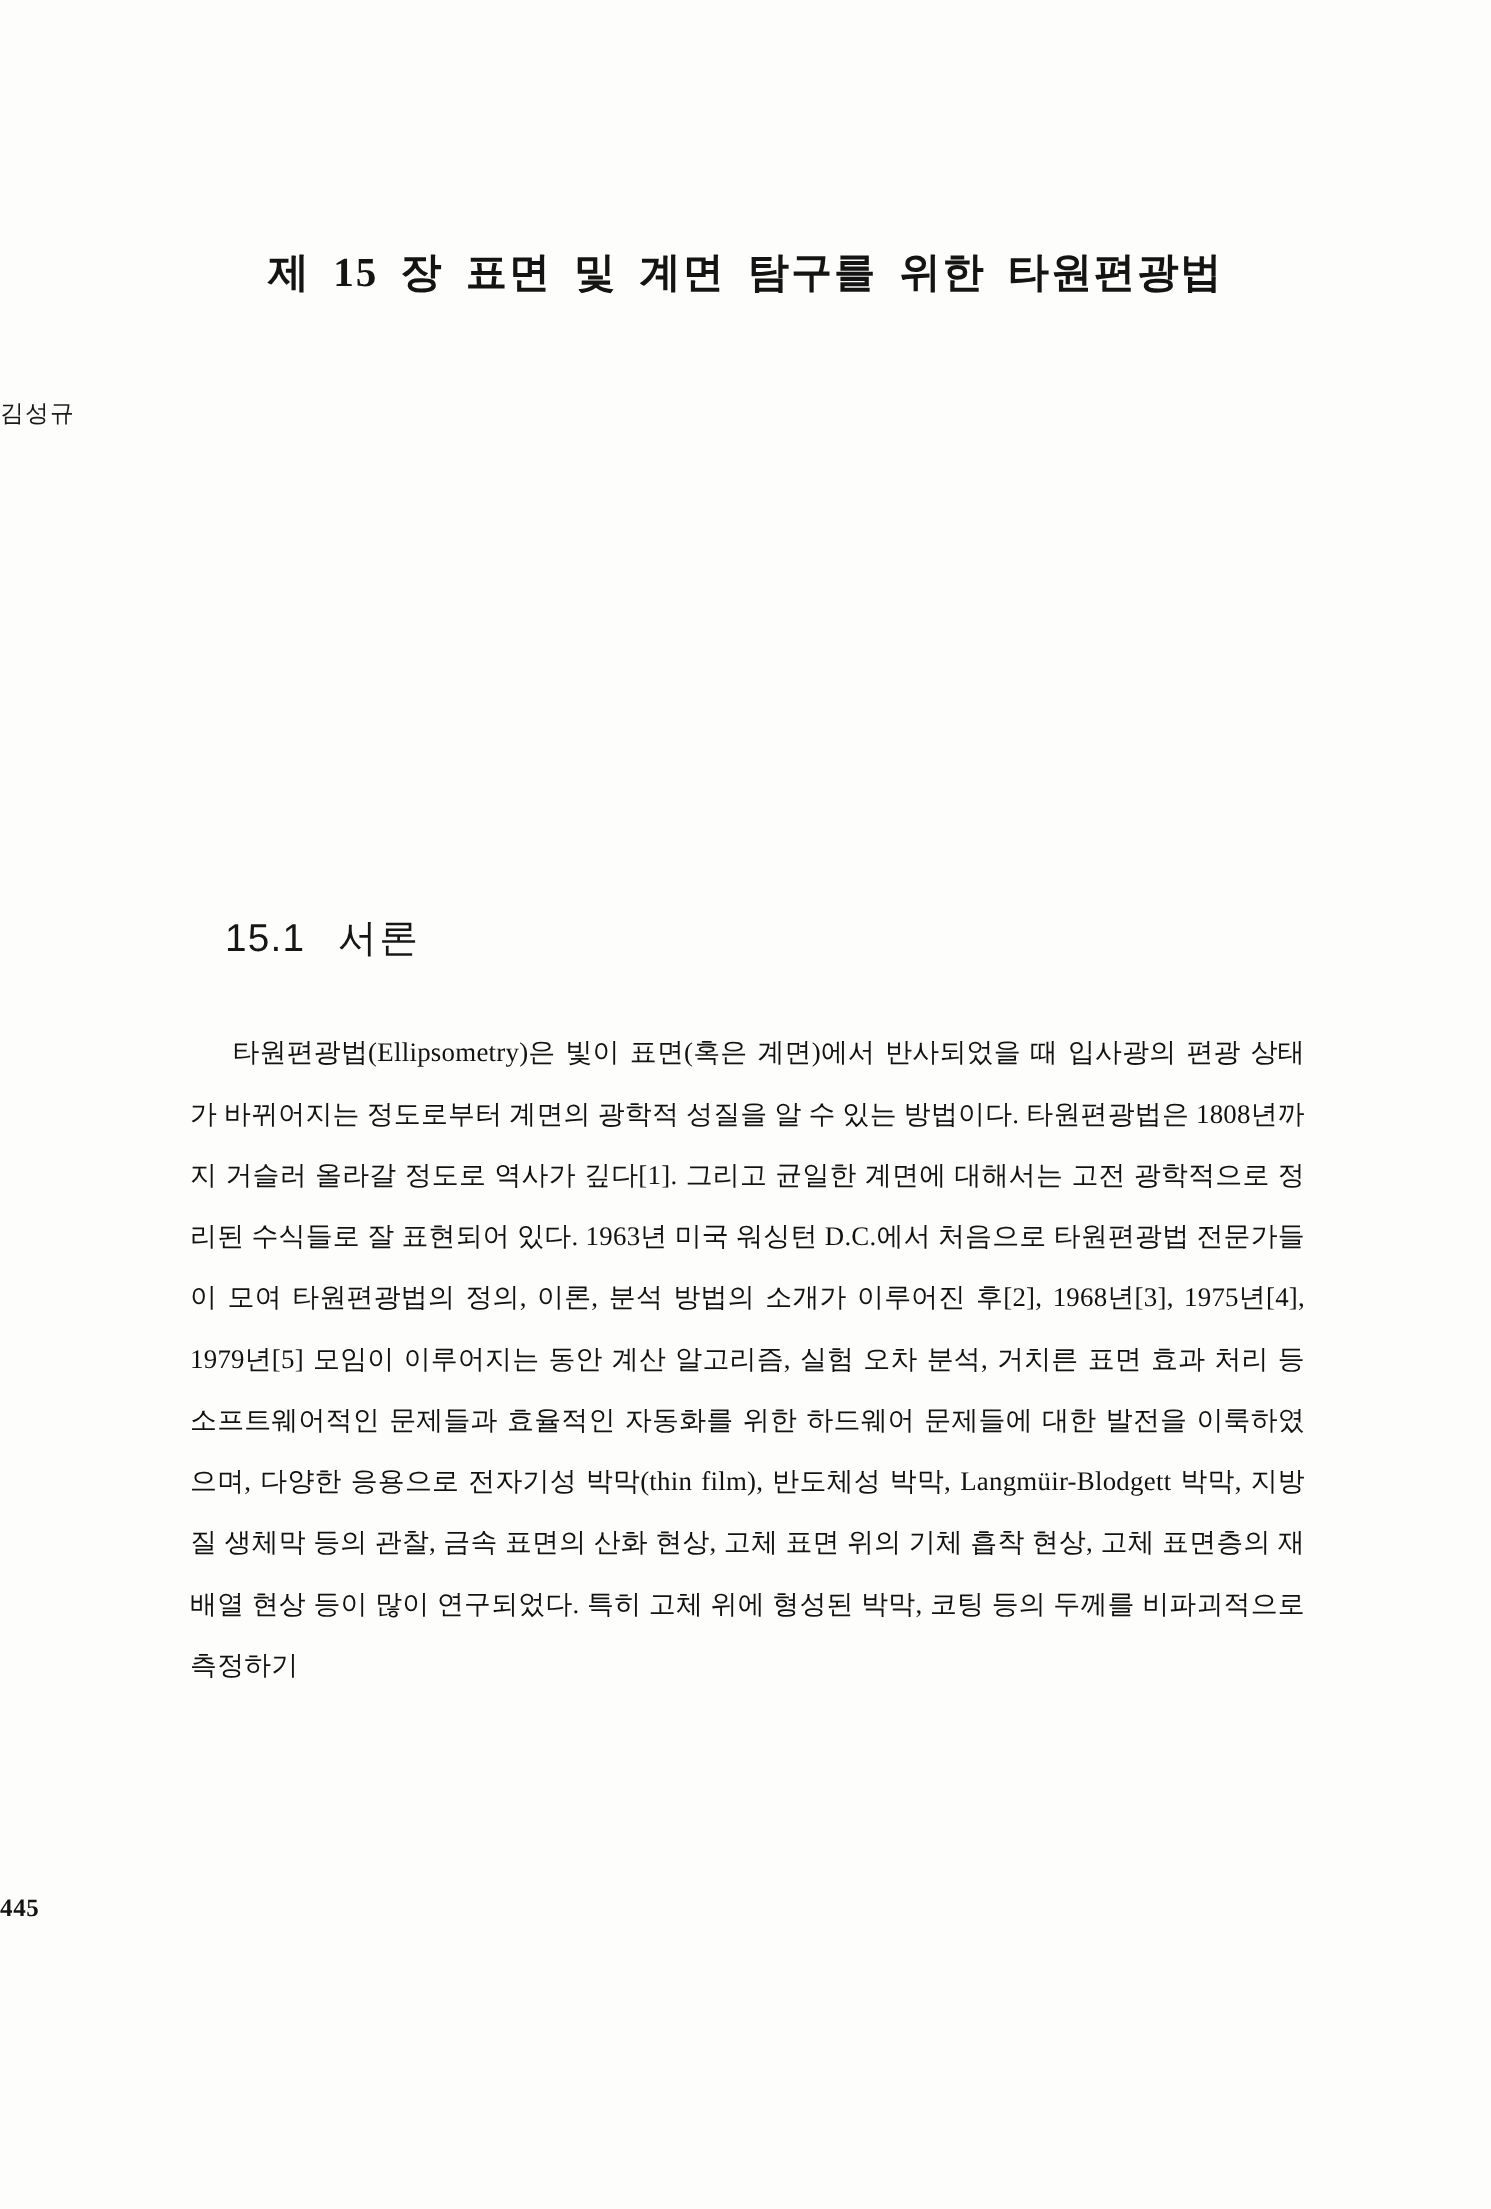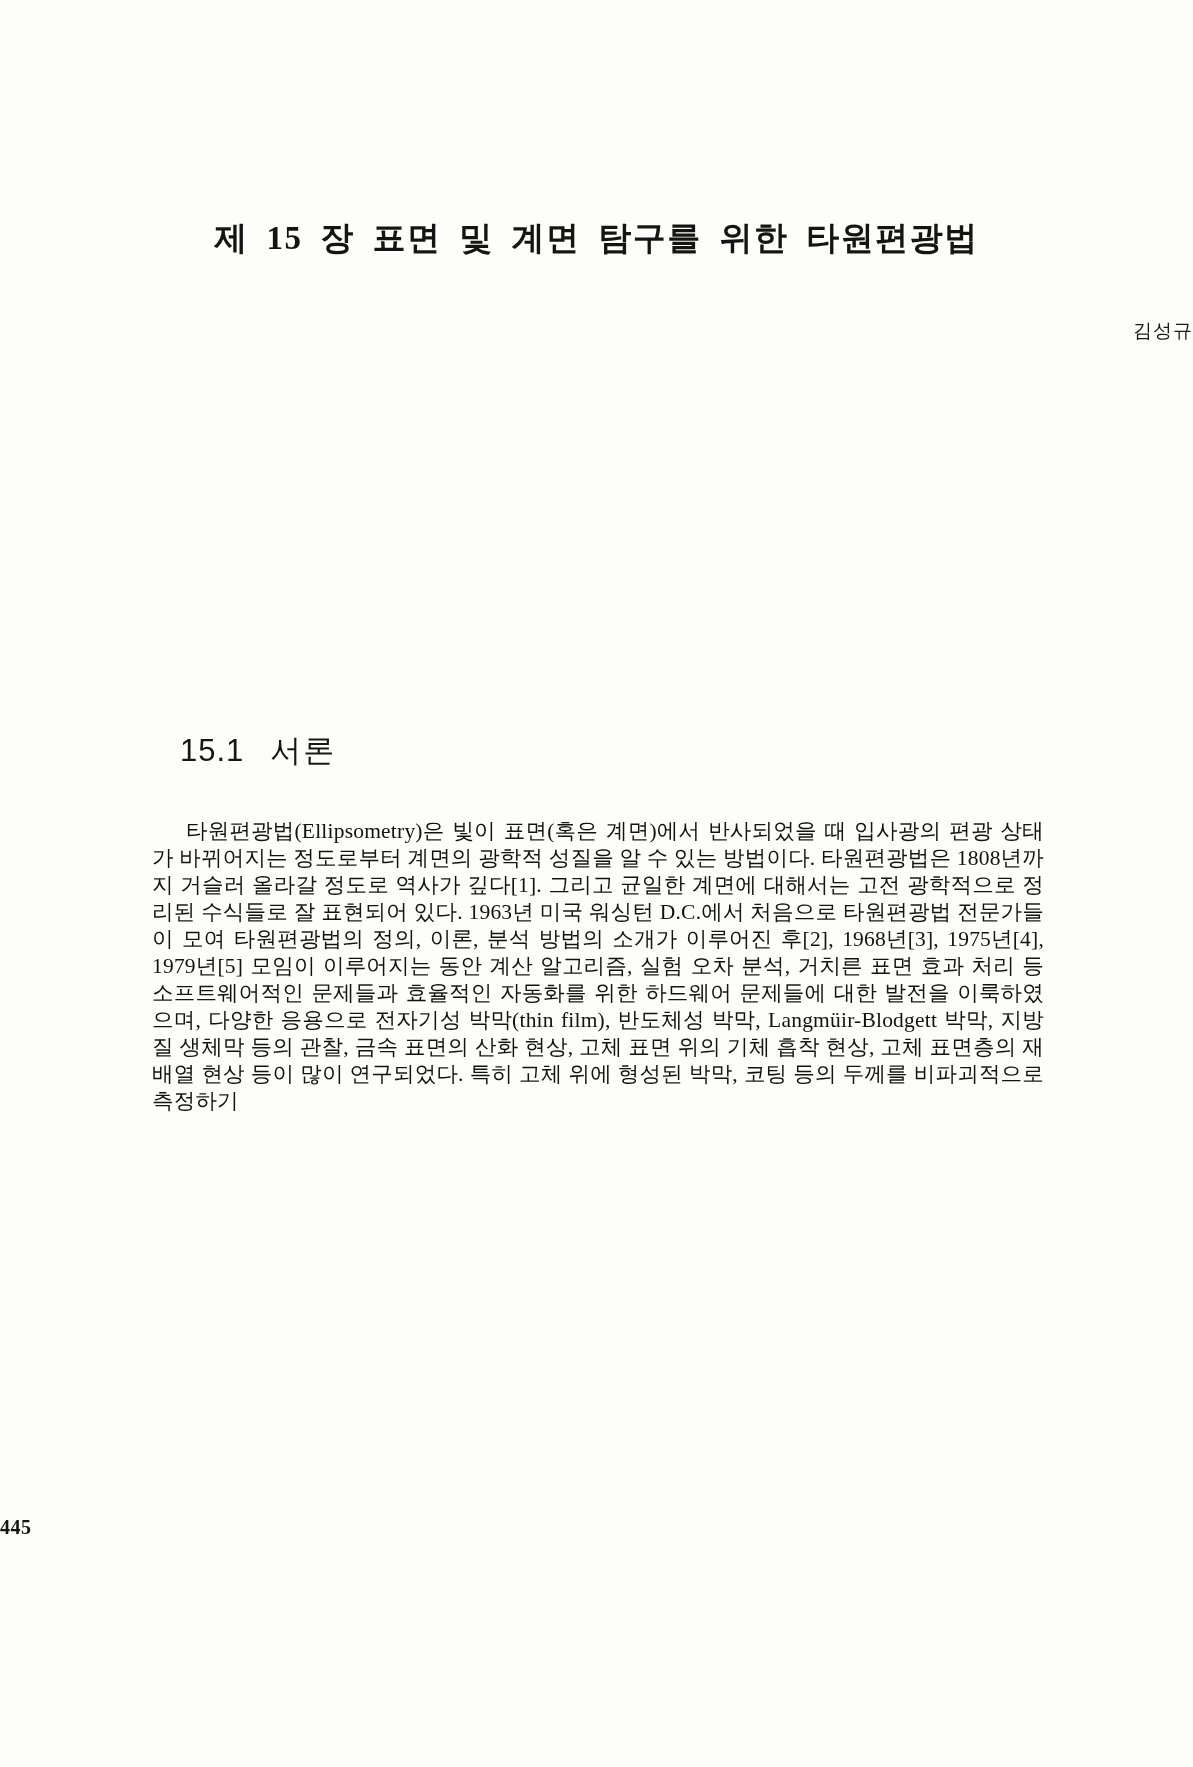--- a/index.html
+++ b/index.html
@@ -27,28 +27,27 @@
     top: 196px;
     left: 0;
     width: 1193px;
     text-align: center;
     font-size: 33px;
     font-weight: 700;
     letter-spacing: 1.5px;
     word-spacing: 8px;
     color: #141414;
     font-family: "Liberation Serif", serif;
-    margin-top: 20px;
   }
   .author {
     position: absolute;
     top: 318px;
     left: 0;
     width: 1193px;
-    text-align: right;
+    text-align: left;
     font-size: 19px;
     font-weight: 400;
     letter-spacing: 1px;
     color: #1a1a1a;
   }
   .section-heading {
     position: absolute;
     top: 730px;
     left: 168px;
     font-size: 31px;
@@ -64,21 +63,21 @@
   }
   .section-heading .ttl {
     letter-spacing: 2px;
   }
   .body-text {
     position: absolute;
     top: 818px;
     left: 152px;
     width: 892px;
     font-size: 21.5px;
-    line-height: 27px;
+    line-height: 49px;
     text-align: justify;
     text-justify: inter-character;
     color: #121212;
     letter-spacing: 0.2px;
   }
   .body-text p {
     margin: 0;
     text-indent: 34px;
   }
   .page-number {

